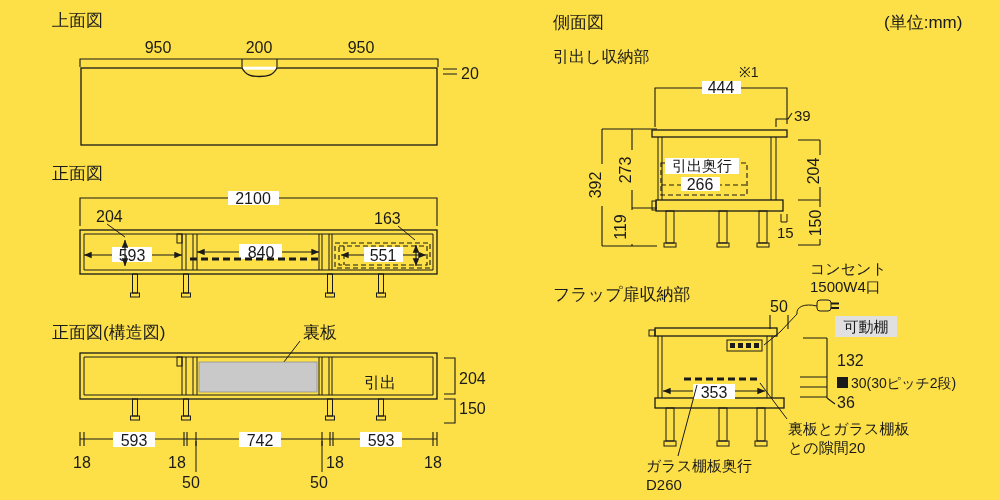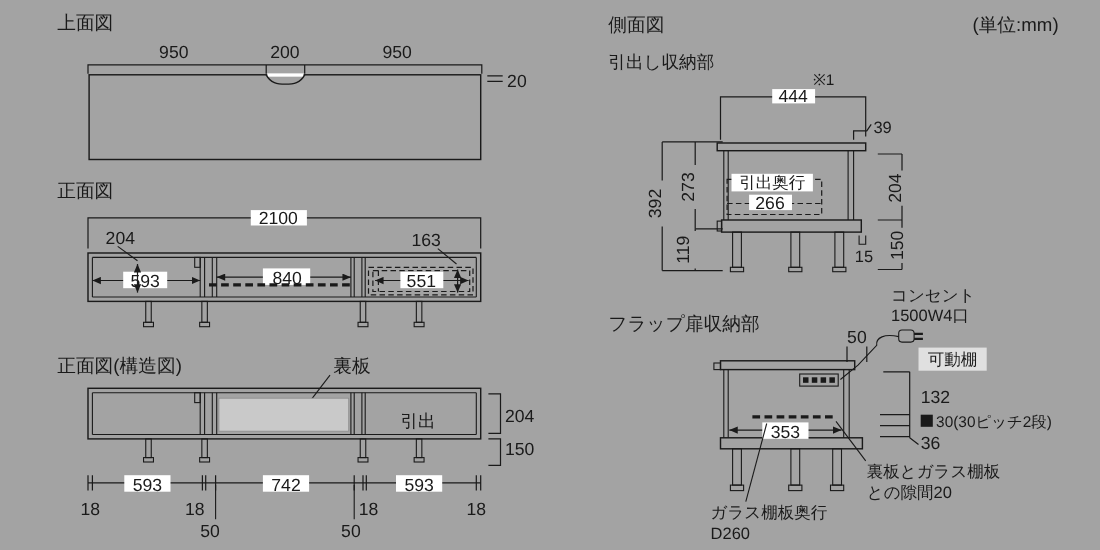--- a/index.html
+++ b/index.html
@@ -1,16 +1,16 @@
 <!DOCTYPE html>
 <html><head>
 <meta charset="utf-8">
 <style>
   html,body{margin:0;padding:0;background:#ffffff;}
-  #stage{position:relative;width:1000px;height:500px;background:#a3a3a3;overflow:hidden;
+  #stage{position:relative;width:1000px;height:500px;background:#fde047;overflow:hidden;
          font-family:"Liberation Sans",sans-serif;}
   svg{position:absolute;left:0;top:0;}
   svg text{font-family:"Liberation Sans",sans-serif;fill:#1a1a1a;}
   .ln{stroke:#1a1a1a;stroke-width:1.3;fill:none;}
   .thin{stroke:#1a1a1a;stroke-width:1;fill:none;}
   .dim{stroke:#1a1a1a;stroke-width:1.1;fill:none;}
   .dash{stroke:#1a1a1a;stroke-width:1.1;fill:none;stroke-dasharray:5 3;}
   .bolddash{stroke:#1a1a1a;stroke-width:3;fill:none;stroke-dasharray:7 4;}
   .wbg{fill:#ffffff;stroke:none;}
   .gray{fill:#c9c9c9;stroke:#8f8f8f;stroke-width:0.8;}

